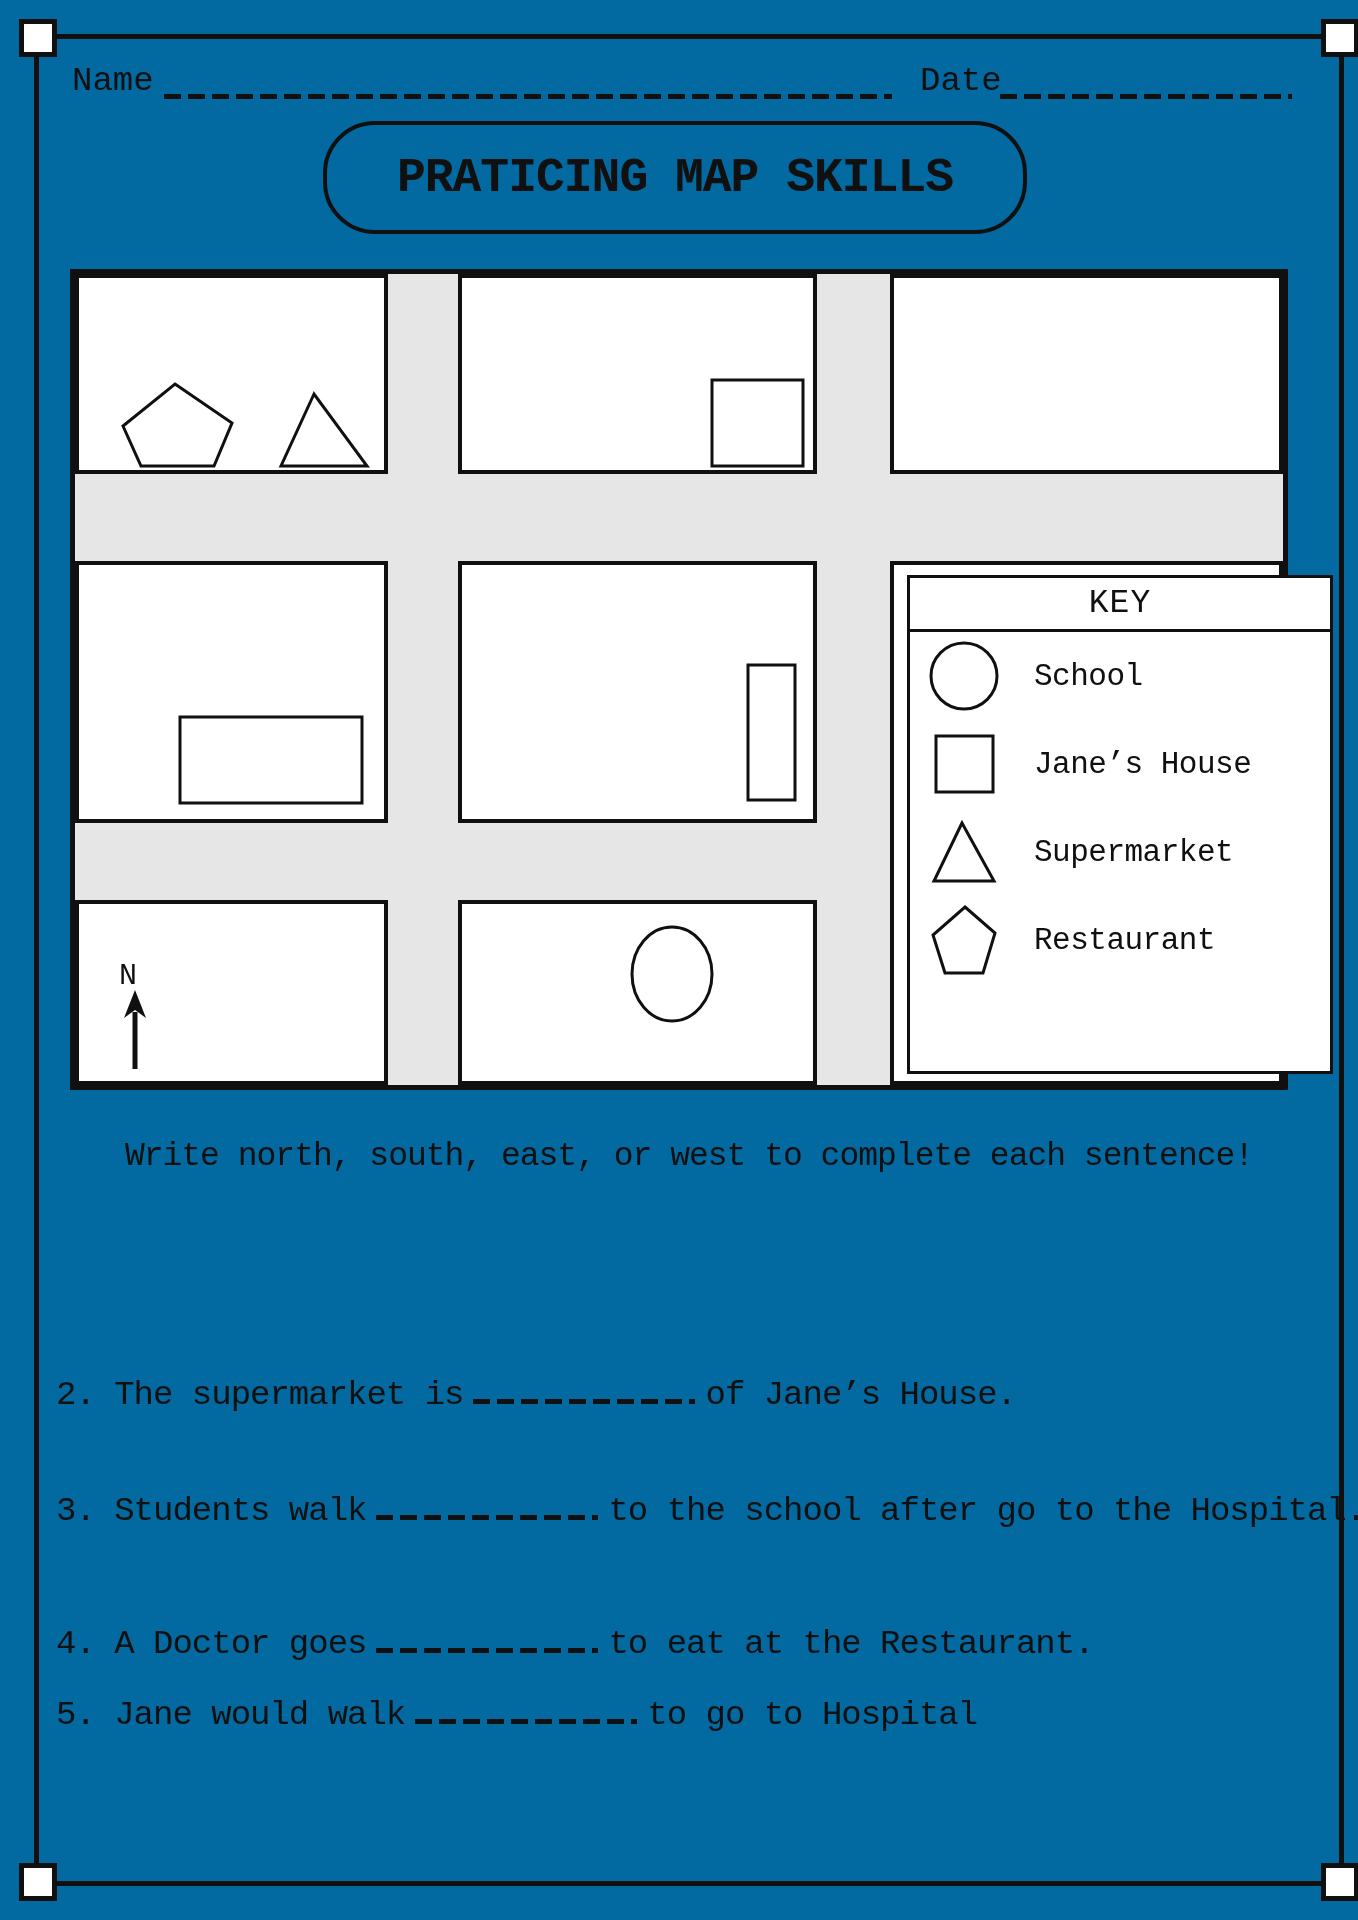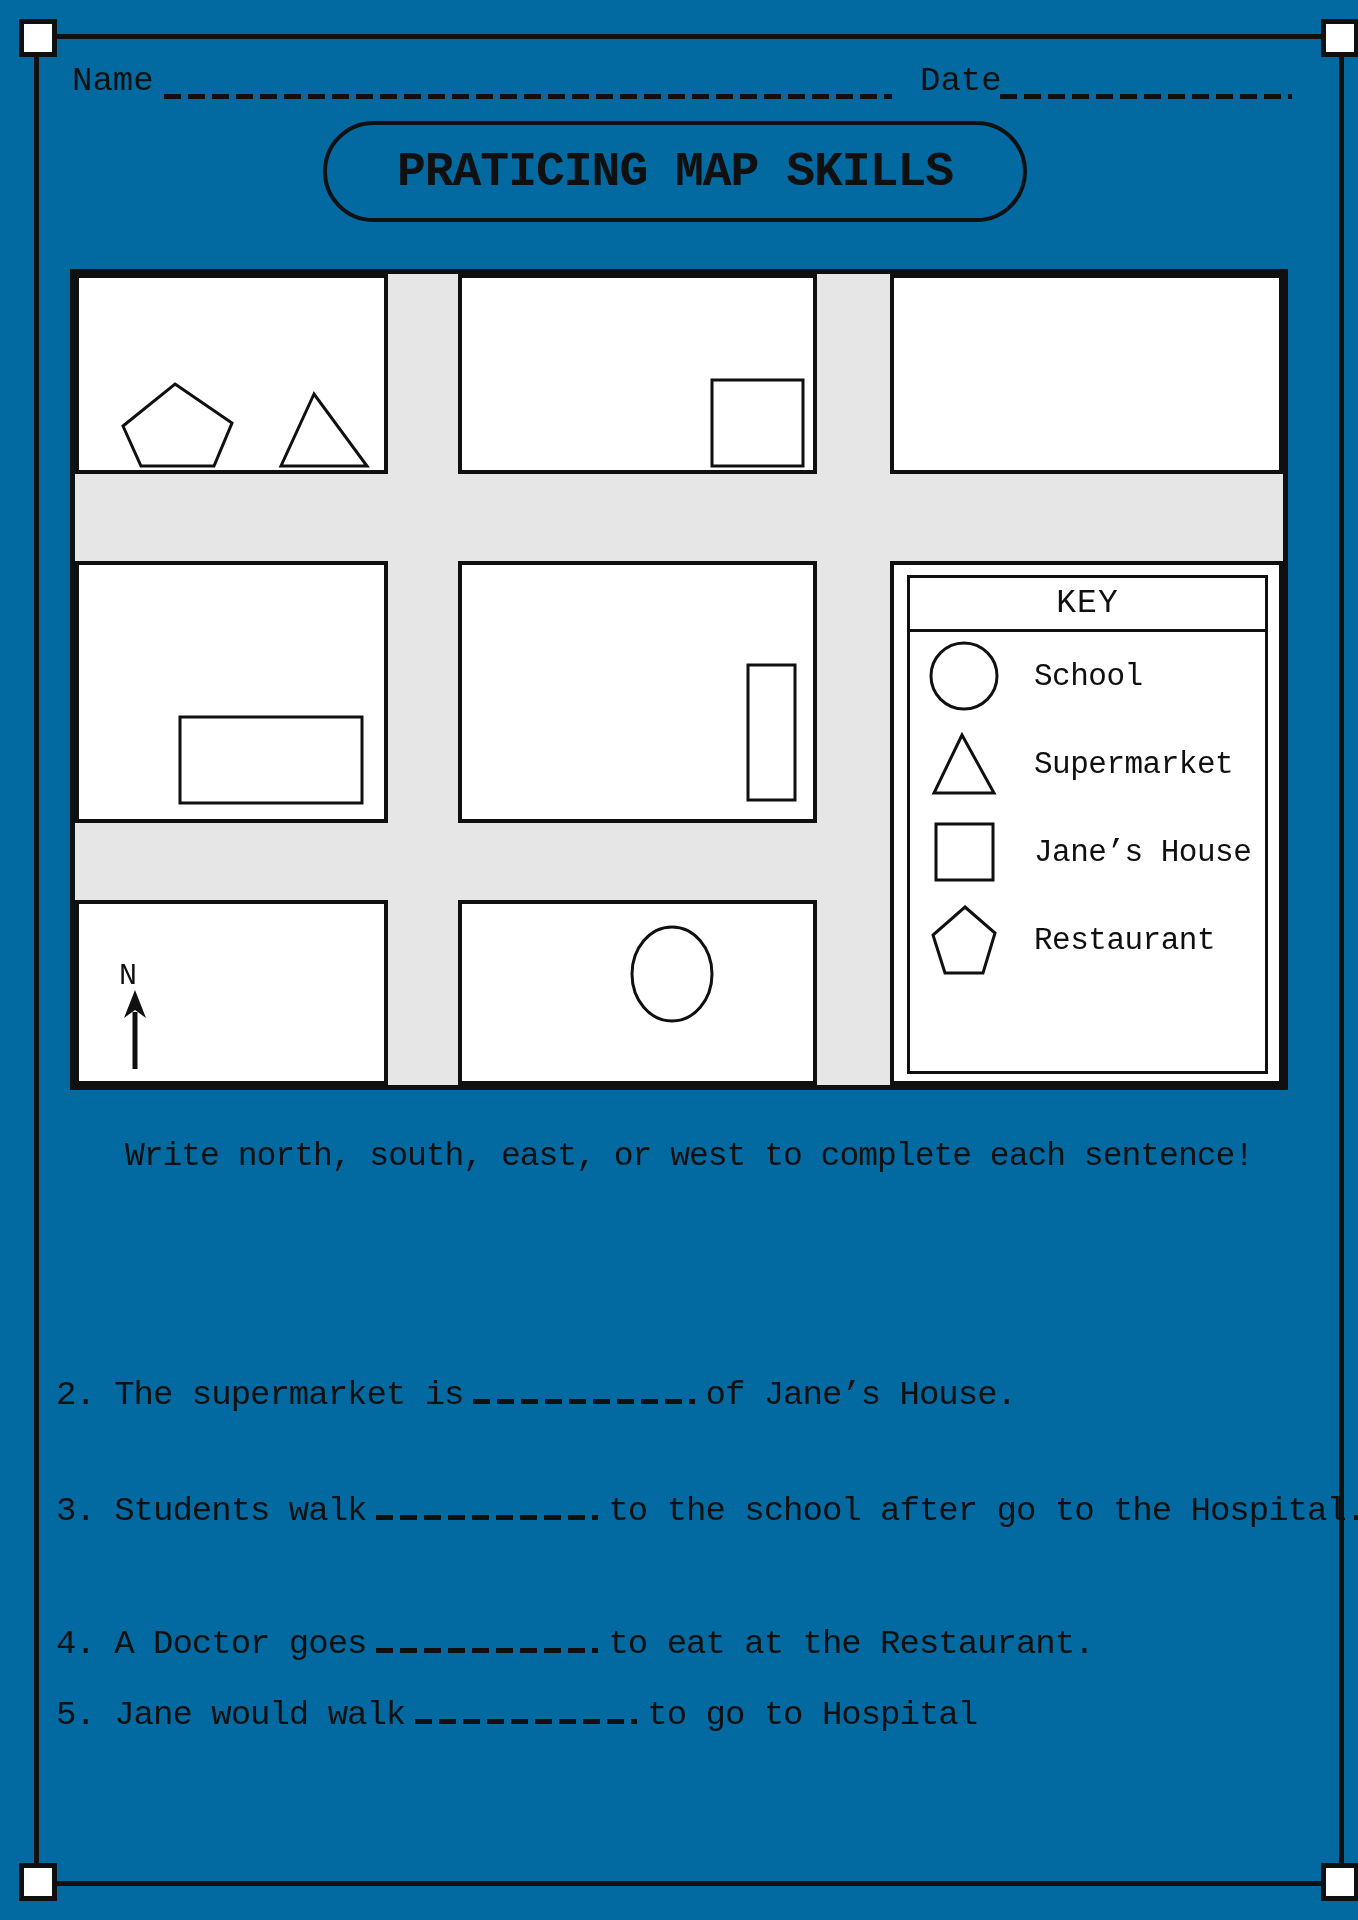--- a/index.html
+++ b/index.html
@@ -22,21 +22,21 @@
   .name-label { position:absolute; left:72px; top:62px; font-size:34px; }
   .date-label { position:absolute; left:920px; top:62px; font-size:34px; }
   .write-line {
     position:absolute; height:5px;
     background-image:repeating-linear-gradient(90deg,#101010 0 17px,transparent 17px 24px);
   }
   .name-line { left:164px; top:94px; width:728px; }
   .date-line { left:1000px; top:94px; width:292px; }
 
   .title-box {
-    position:absolute; left:323px; top:121px; width:704px; height:101px;
+    position:absolute; left:323px; top:121px; width:704px; height:113px;
     border:4px solid #101010; border-radius:52px; box-sizing:border-box;
     display:flex; align-items:center; justify-content:center;
   }
   .title-text { font-size:48px; font-weight:600; letter-spacing:-1px; white-space:nowrap; }
 
   .map {
     position:absolute; left:70px; top:269px; width:1218px; height:821px;
     background:#e6e6e6; border:5px solid #101010; box-sizing:border-box;
   }
   .block { position:absolute; background:#ffffff; border:4px solid #101010; box-sizing:border-box; z-index:1; }
@@ -44,21 +44,21 @@
   .b2 { left:383px; top:0;     width:359px; height:200px; }
   .b3 { left:815px; top:0;     width:393px; height:200px; }
   .b4 { left:0;     top:287px; width:313px; height:262px; }
   .b5 { left:383px; top:287px; width:359px; height:262px; }
   .b6 { left:815px; top:287px; width:393px; height:524px; }
   .b7 { left:0;     top:626px; width:313px; height:185px; }
   .b8 { left:383px; top:626px; width:359px; height:185px; }
   .map-overlay { position:absolute; left:0; top:0; z-index:2; }
 
   .key-box {
-    position:absolute; left:832px; top:301px; width:361px; height:499px;
+    position:absolute; left:832px; top:301px; width:426px; height:499px;
     background:#ffffff; border:3px solid #101010; box-sizing:border-box; z-index:3;
   }
   .key-header {
     height:54px; border-bottom:3px solid #101010; box-sizing:border-box;
     display:flex; align-items:center; justify-content:center;
     font-size:33px; letter-spacing:1px;
   }
   .key-row { display:flex; align-items:center; height:88px;gap:16px; }
   .key-sym { width:108px; display:flex; align-items:center; justify-content:center; }
   .key-label { font-size:31px; letter-spacing:-0.5px; white-space:nowrap; }
@@ -131,34 +131,34 @@
           <svg width="72" height="70" viewBox="0 0 72 70">
               <ellipse cx="36" cy="35" rx="33" ry="33" fill="none" stroke="#101010" stroke-width="3"></ellipse>
             </svg>
         </span>
         <span class="key-label">School</span>
       </div>
 
 
       <div class="key-row">
         <span class="key-sym">
+          <svg width="63" height="62" viewBox="0 0 63 62">
+              <rect x="3" y="3" width="57" height="56" fill="none" stroke="#101010" stroke-width="3"></rect>
+            </svg>
+        </span>
+        <span class="key-label">Jane’s House</span>
+      </div>
+
+      <div class="key-row">
+        <span class="key-sym">
           <svg width="66" height="64" viewBox="0 0 66 64">
               <polygon points="31,3 3,61 63,61" fill="none" stroke="#101010" stroke-width="3"></polygon>
             </svg>
         </span>
         <span class="key-label">Supermarket</span>
-      </div>
-
-      <div class="key-row">
-        <span class="key-sym">
-          <svg width="63" height="62" viewBox="0 0 63 62">
-              <rect x="3" y="3" width="57" height="56" fill="none" stroke="#101010" stroke-width="3"></rect>
-            </svg>
-        </span>
-        <span class="key-label">Jane’s House</span>
       </div>
 
       <div class="key-row">
         <span class="key-sym">
           <svg width="68" height="72" viewBox="0 0 68 72">
               <polygon points="35,3 65,29 53,69 15,69 3,31" fill="none" stroke="#101010" stroke-width="3"></polygon>
             </svg>
         </span>
         <span class="key-label">Restaurant</span>
       </div>

